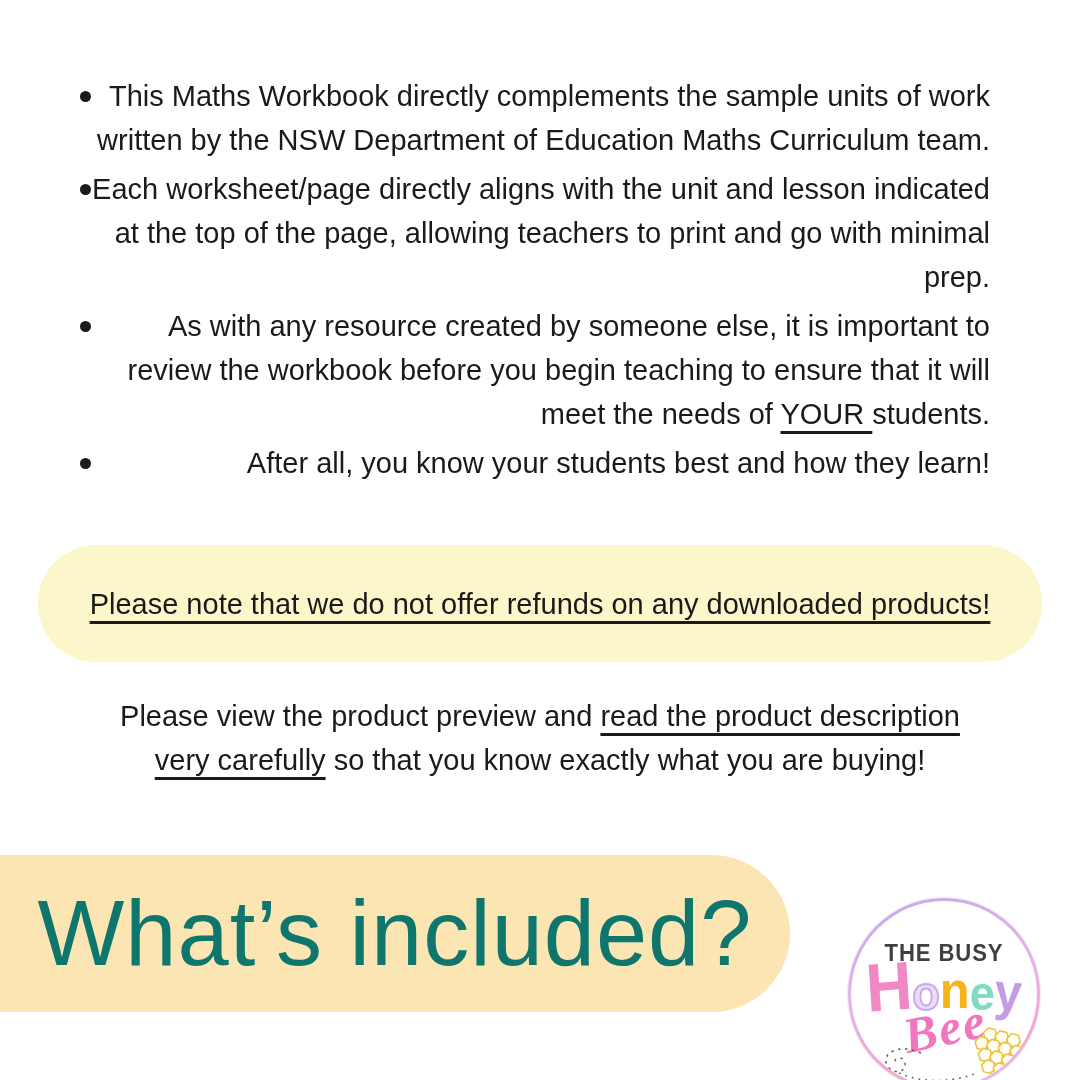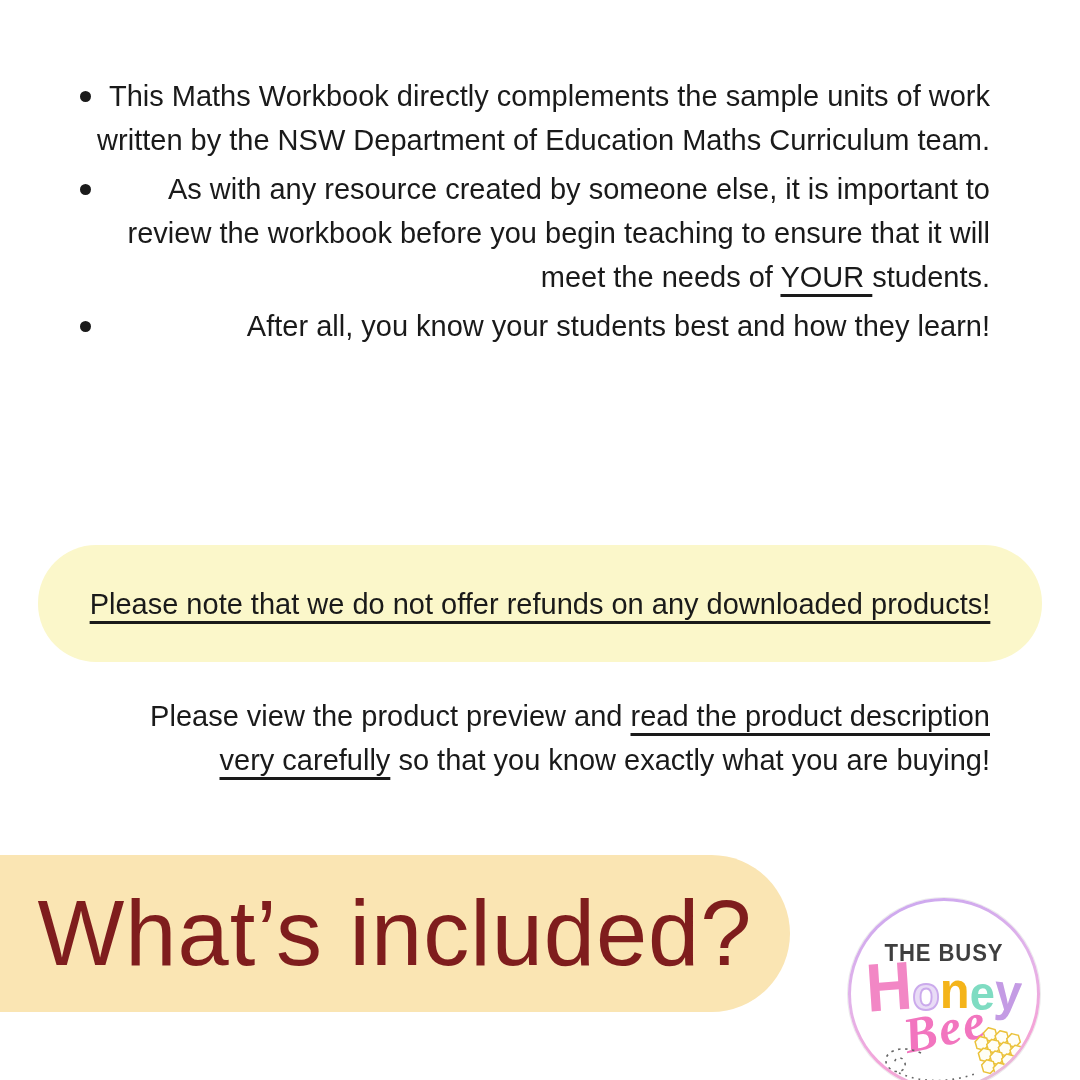--- a/index.html
+++ b/index.html
@@ -62,42 +62,42 @@
     padding: 0 34px;
   }
 
   
   .preview {
     position: absolute;
     top: 694px;
     left: 60px;
     width: 960px;
     padding: 0 30px;
-    text-align: right;
+    text-align: center;
     font-size: 29px;
     line-height: 44px;
   }
 
   
   .banner {
     position: absolute;
     top: 855px;
     left: 0;
     width: 790px;
     height: 157px;
     border-radius: 0 80px 80px 0;
     display: flex;
     align-items: center;
     justify-content: center;
   }
   .banner-title {
     font-size: 92px;
     font-weight: 400;
     letter-spacing: 1px;
-    color: #7f1d1d;
+    color: #0f766e;
     white-space: nowrap;
   }
 
   
   .logo {
     position: absolute;
     left: 848px;
     top: 898px;
     width: 192px;
     height: 192px;
@@ -155,20 +155,24 @@
   }
   .logo-trail { position: absolute; left: 0; top: 0; }
 </style>
 </head>
 <body>
 
 <ul class="bullets">
   <li>
     <span class="dot"></span>
     <span>This Maths Workbook directly complements the sample units of work written by the NSW Department of Education Maths Curriculum team.</span>
+  </li>
+  <li>
+    <span class="dot"></span>
+    <span>Each worksheet/page directly aligns with the unit and lesson indicated at the top of the page, allowing teachers to print and go with minimal prep.</span>
   </li>
   <li>
     <span class="dot"></span>
     <span>As with any resource created by someone else, it is important to review the workbook before you begin teaching to ensure that it will meet the needs of </span><span class="u">YOUR&nbsp;</span><span>students.</span>
   </li>
   <li>
     <span class="dot"></span>
     <span>After all, you know your students best and how they learn!</span>
   </li>
 </ul>

